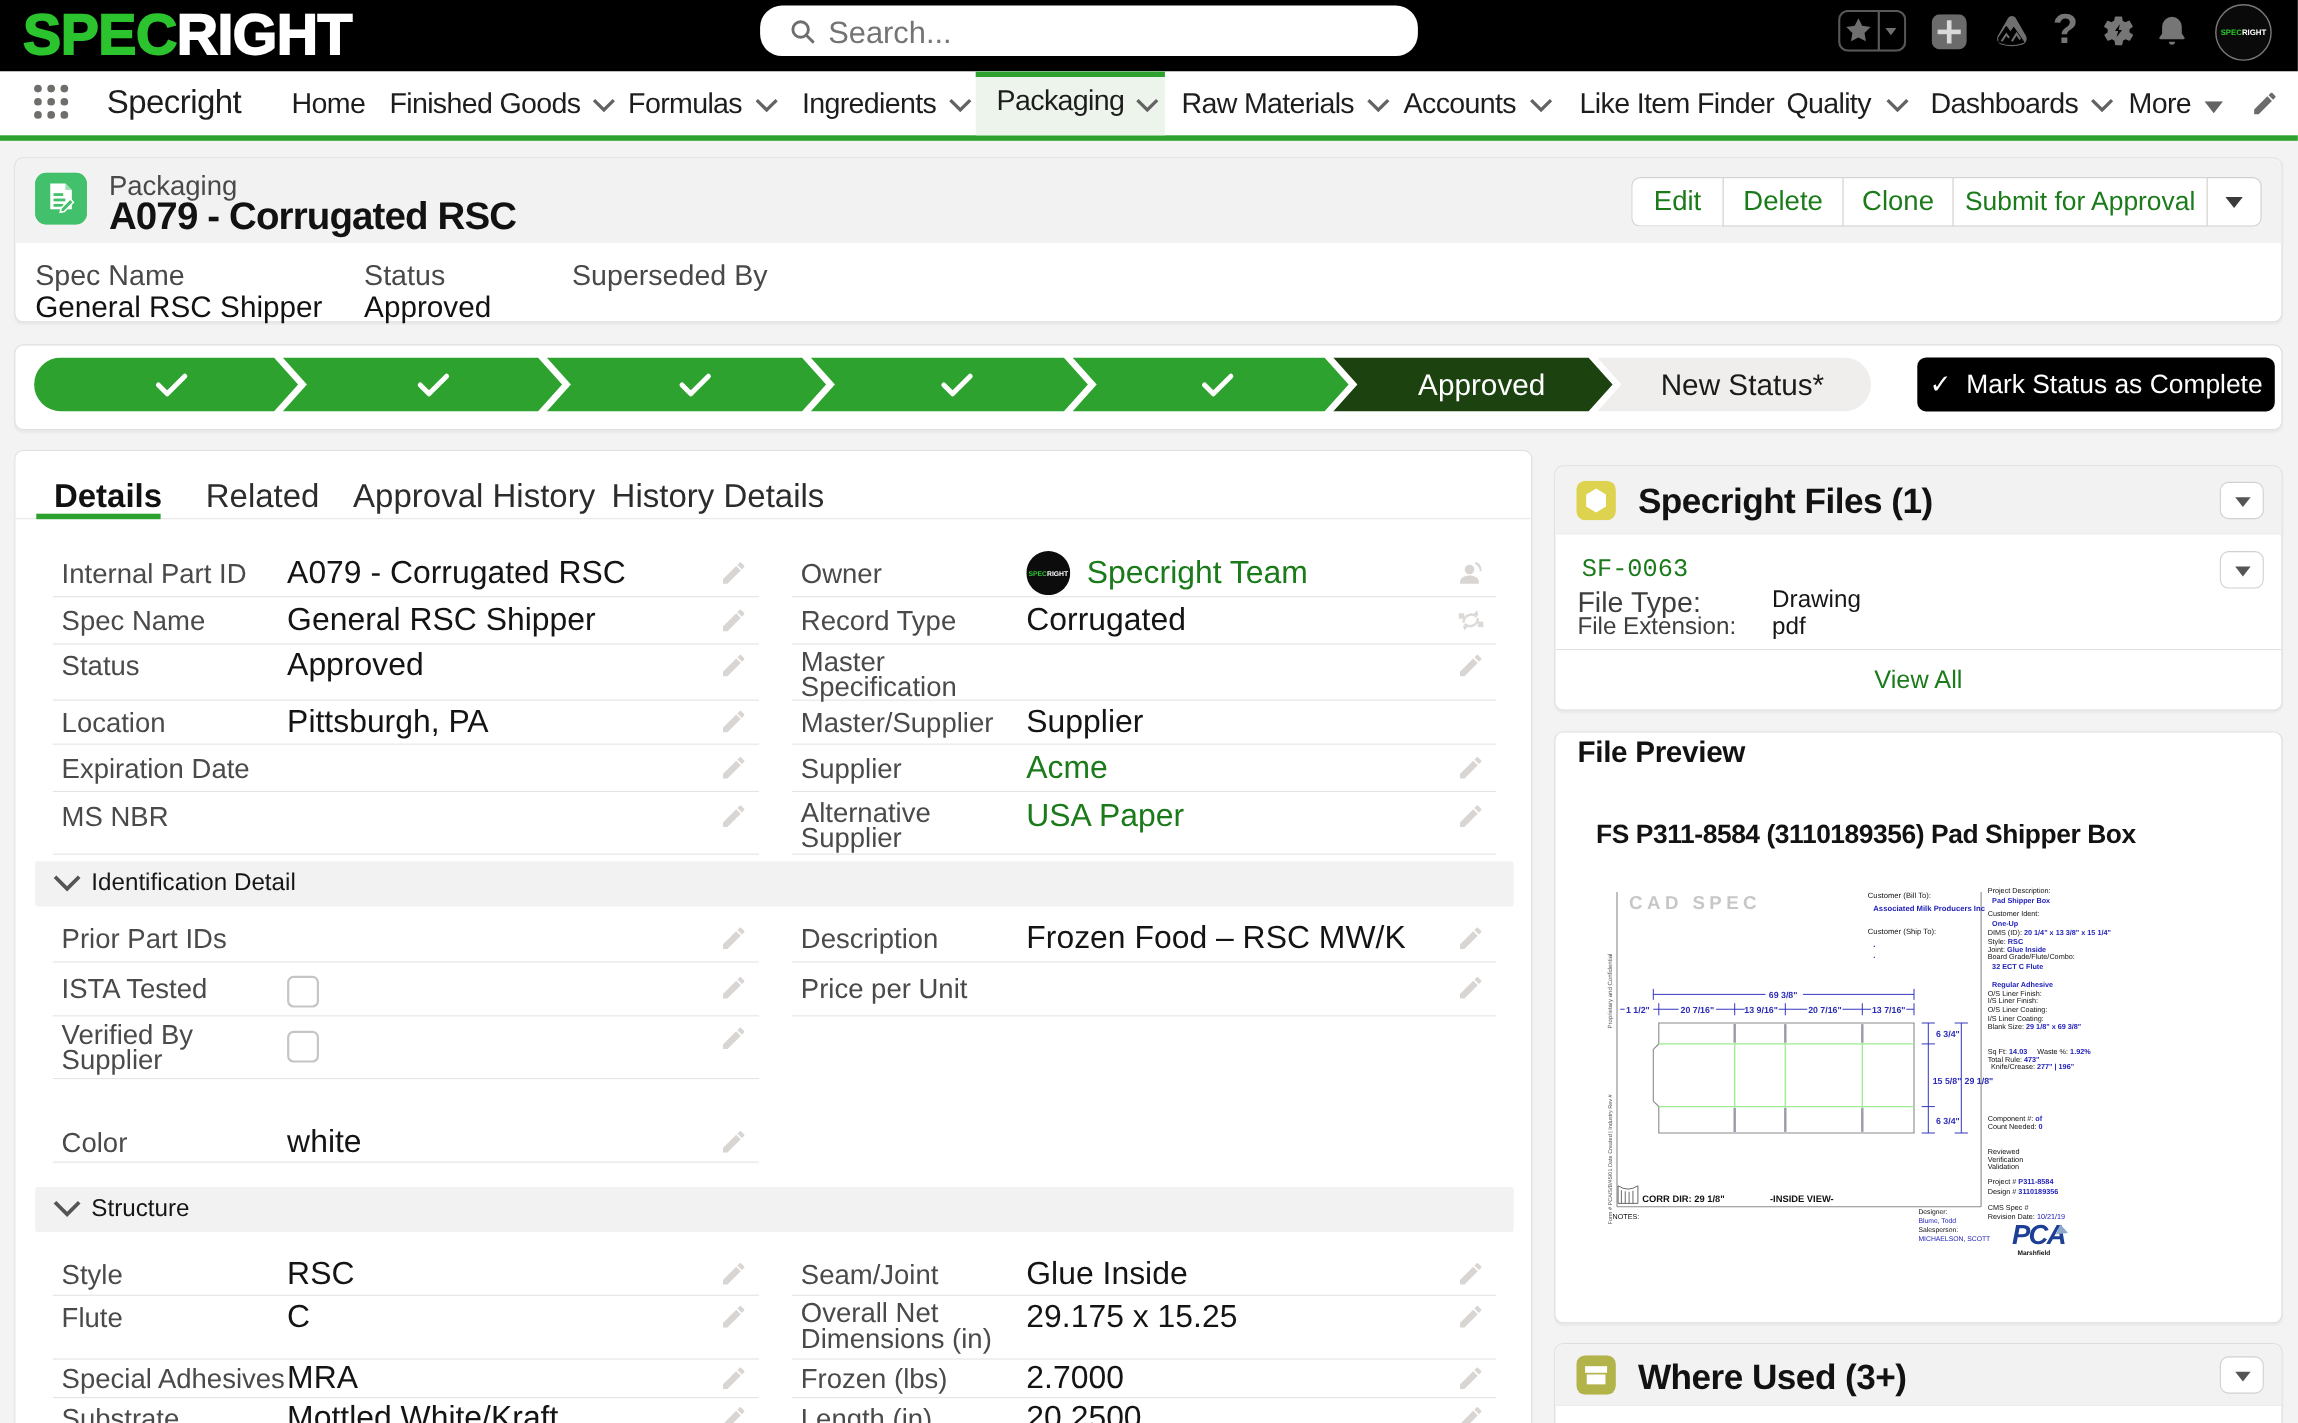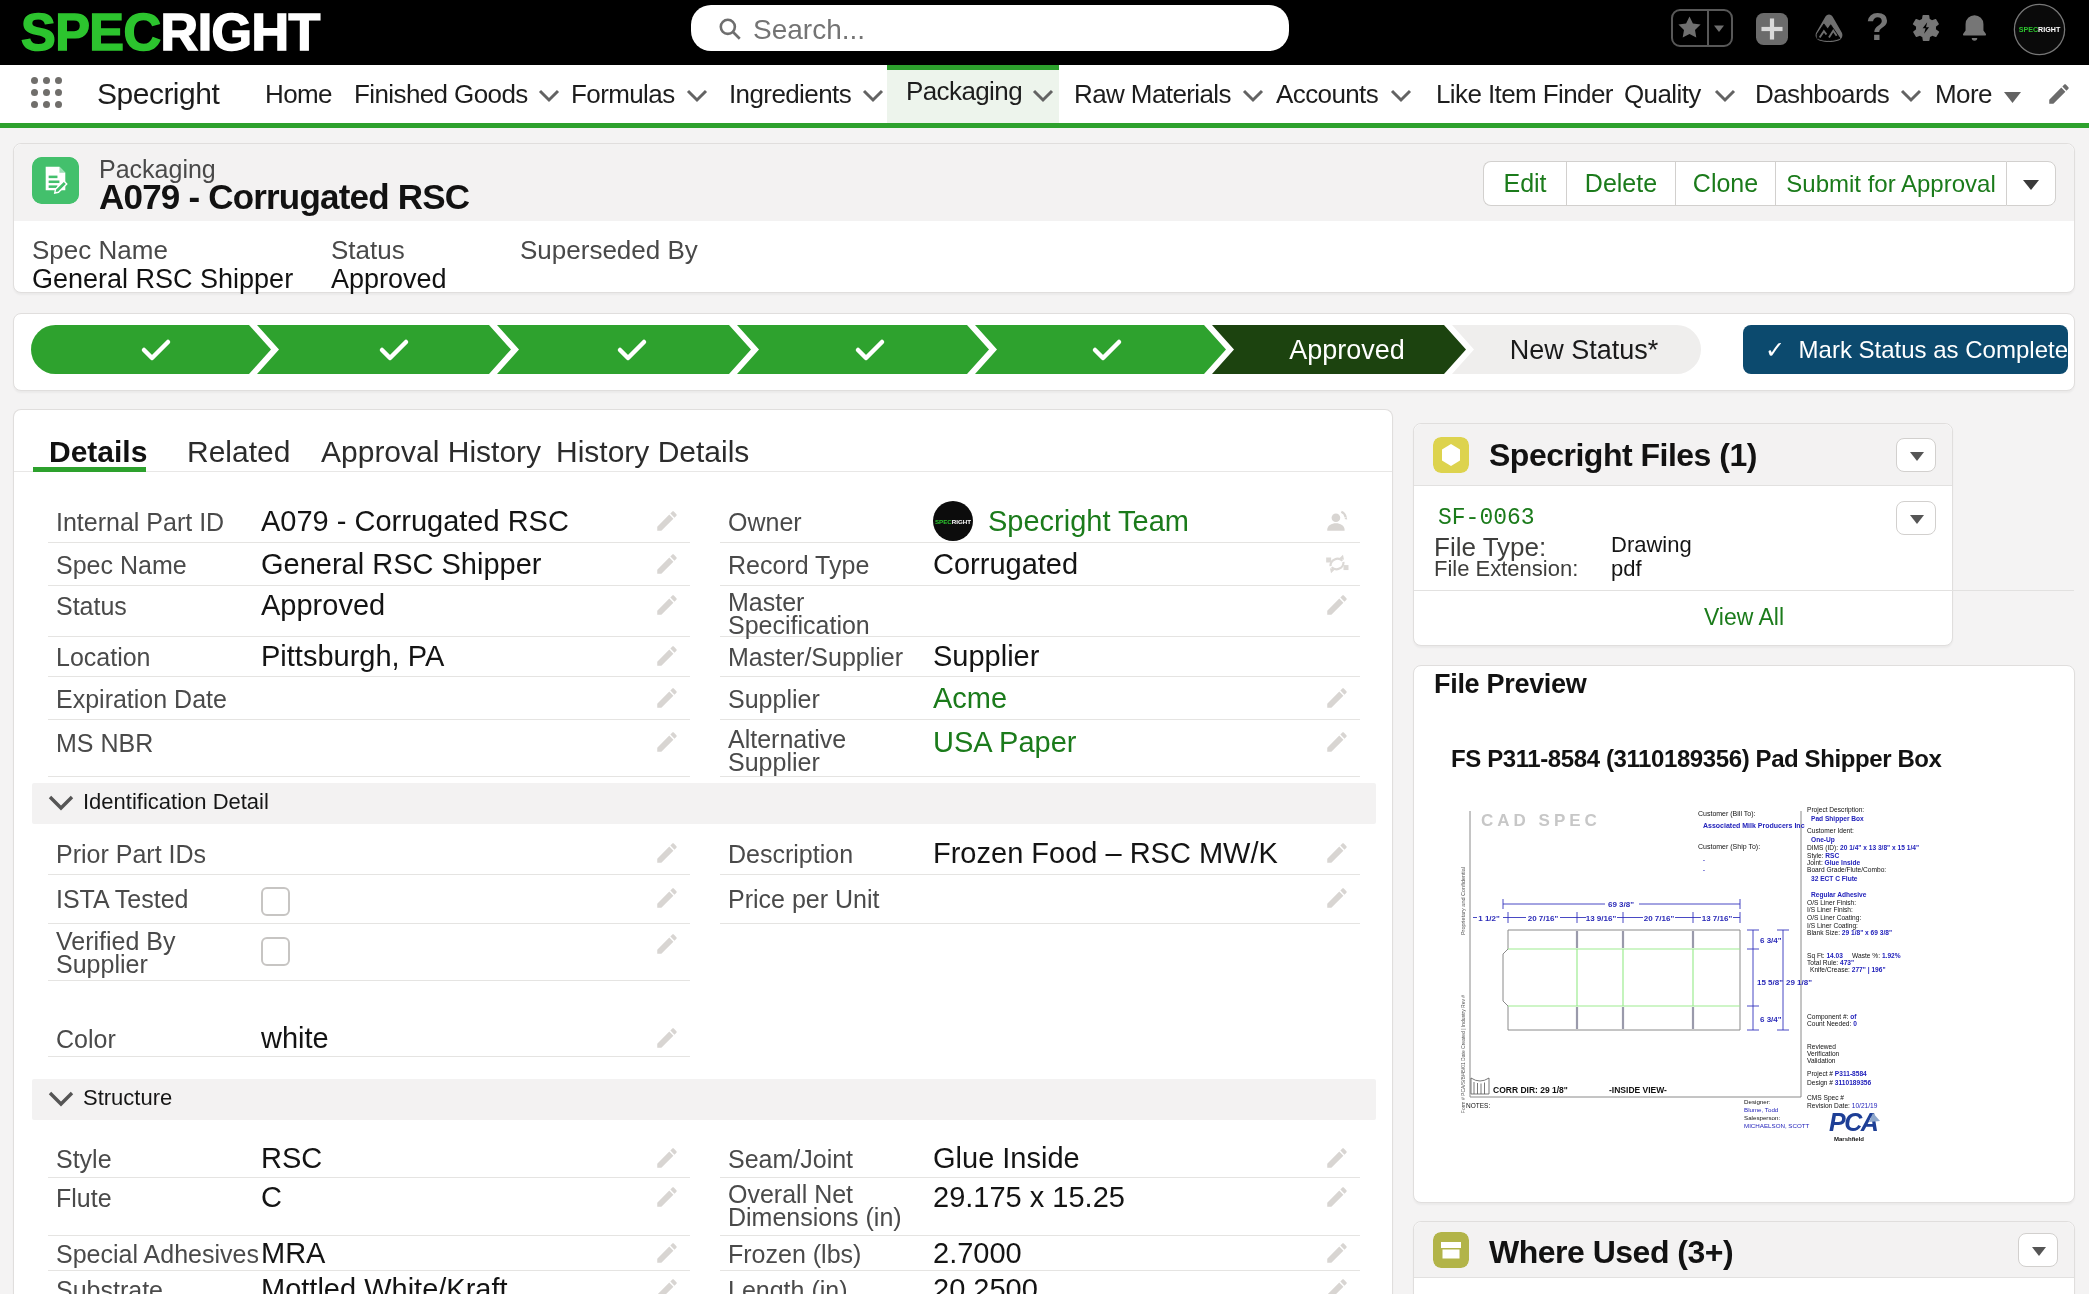--- a/index.html
+++ b/index.html
@@ -37,42 +37,42 @@
 #btngroup { position:absolute; left:1469px; top:17px; height:45px; display:flex; }
 #btngroup .btn { height:45px; line-height:43px; border:1px solid #d2d0ce; border-right:none; background:#fff; color:#1b7b1b; font-size:25px; text-align:center; white-space:nowrap; }
 #btngroup .btn.first { border-radius:8px 0 0 8px; }
 #btngroup .btn.caret { border-right:1px solid #d2d0ce; border-radius:0 8px 8px 0; width:50px; padding:0; text-align:center; }
 #hfields { position:absolute; top:77px; left:0; right:0; bottom:0; }
 #hfields .lab { font-size:26px; color:#494949; position:absolute; top:14px; }
 #hfields .val { font-size:27px; color:#121212; position:absolute; top:43px; }
 
 
 #pathcard { left:13px; top:313px; width:2062px; height:78px; }
-#markbtn { position:absolute; left:1729px; top:11px; width:325px; height:49px; background:#0c4a6e; border-radius:8px; color:#fff; font-size:24px; line-height:49px; text-align:right; white-space:nowrap; }
+#markbtn { position:absolute; left:1729px; top:11px; width:325px; height:49px; background:#000000; border-radius:8px; color:#fff; font-size:24px; line-height:49px; text-align:center; white-space:nowrap; }
 
 
 #dcard { left:13px; top:409px; width:1380px; height:935px; border-bottom:none; }
 .tab { position:absolute; top:25px; font-size:30px; color:#2c2c2c; }
 #tab-details { font-weight:bold; color:#111; }
 #tabline { position:absolute; top:61px; left:0; width:1378px; height:1px; background:#e8e7e6; }
 #tabgreen { position:absolute; top:57px; left:19px; width:113px; height:5px; background:#2da12d; }
 
 .frow { position:absolute; border-bottom:1px solid #e5e4e2; }
 .flab { position:absolute; left:8px; top:0; font-size:25px; color:#4a4a4a; width:200px; line-height:30px; }
 .fval { position:absolute; left:213px; top:0; font-size:29px; color:#141414; white-space:nowrap; }
 .fval.link { color:#1b7b1b; }
 .pen { position:absolute; right:10px; width:26px; height:26px; }
 .checkbox { position:absolute; left:213px; width:29px; height:29px; border:2px solid #c7c5c3; border-radius:6px; background:#fff; }
 
 .sectbar { position:absolute; left:18px; width:1344px; height:41px; background:#f3f2f2; border-radius:2px; }
 .sectbar .sb-t { position:absolute; left:51px; top:6px; font-size:22px; color:#161616; }
 .sectbar svg { position:absolute; left:16px; top:12px; }
 
 
-#fcard { left:1413px; top:423px; width:540px; height:223px; }
+#fcard { left:1413px; top:423px; width:662px; height:223px; }
 .rhead { position:absolute; top:0; left:0; right:0; height:62px; background:#f3f2f2; border-bottom:1px solid #e2e1e0; border-radius:8px 8px 0 0; }
 .ricon { position:absolute; left:19px; top:13px; width:36px; height:36px; border-radius:8px; }
 .rtitle { position:absolute; left:75px; top:13px; font-size:32px; font-weight:bold; color:#121212; letter-spacing:-0.5px; }
 .ddbtn { position:absolute; right:16px; top:14px; width:40px; height:34px; background:#fff; border:1px solid #d2d0ce; border-radius:8px; }
 .ddbtn:after { content:""; position:absolute; left:13px; top:13px; border-left:7px solid transparent; border-right:7px solid transparent; border-top:9px solid #555; }
 
 #pcard { left:1413px; top:665px; width:662px; height:538px; }
 #wcard { left:1413px; top:1221px; width:662px; height:110px; }
 #wcard .rhead { height:56px; }
 #wcard .ricon { top:10px; }

